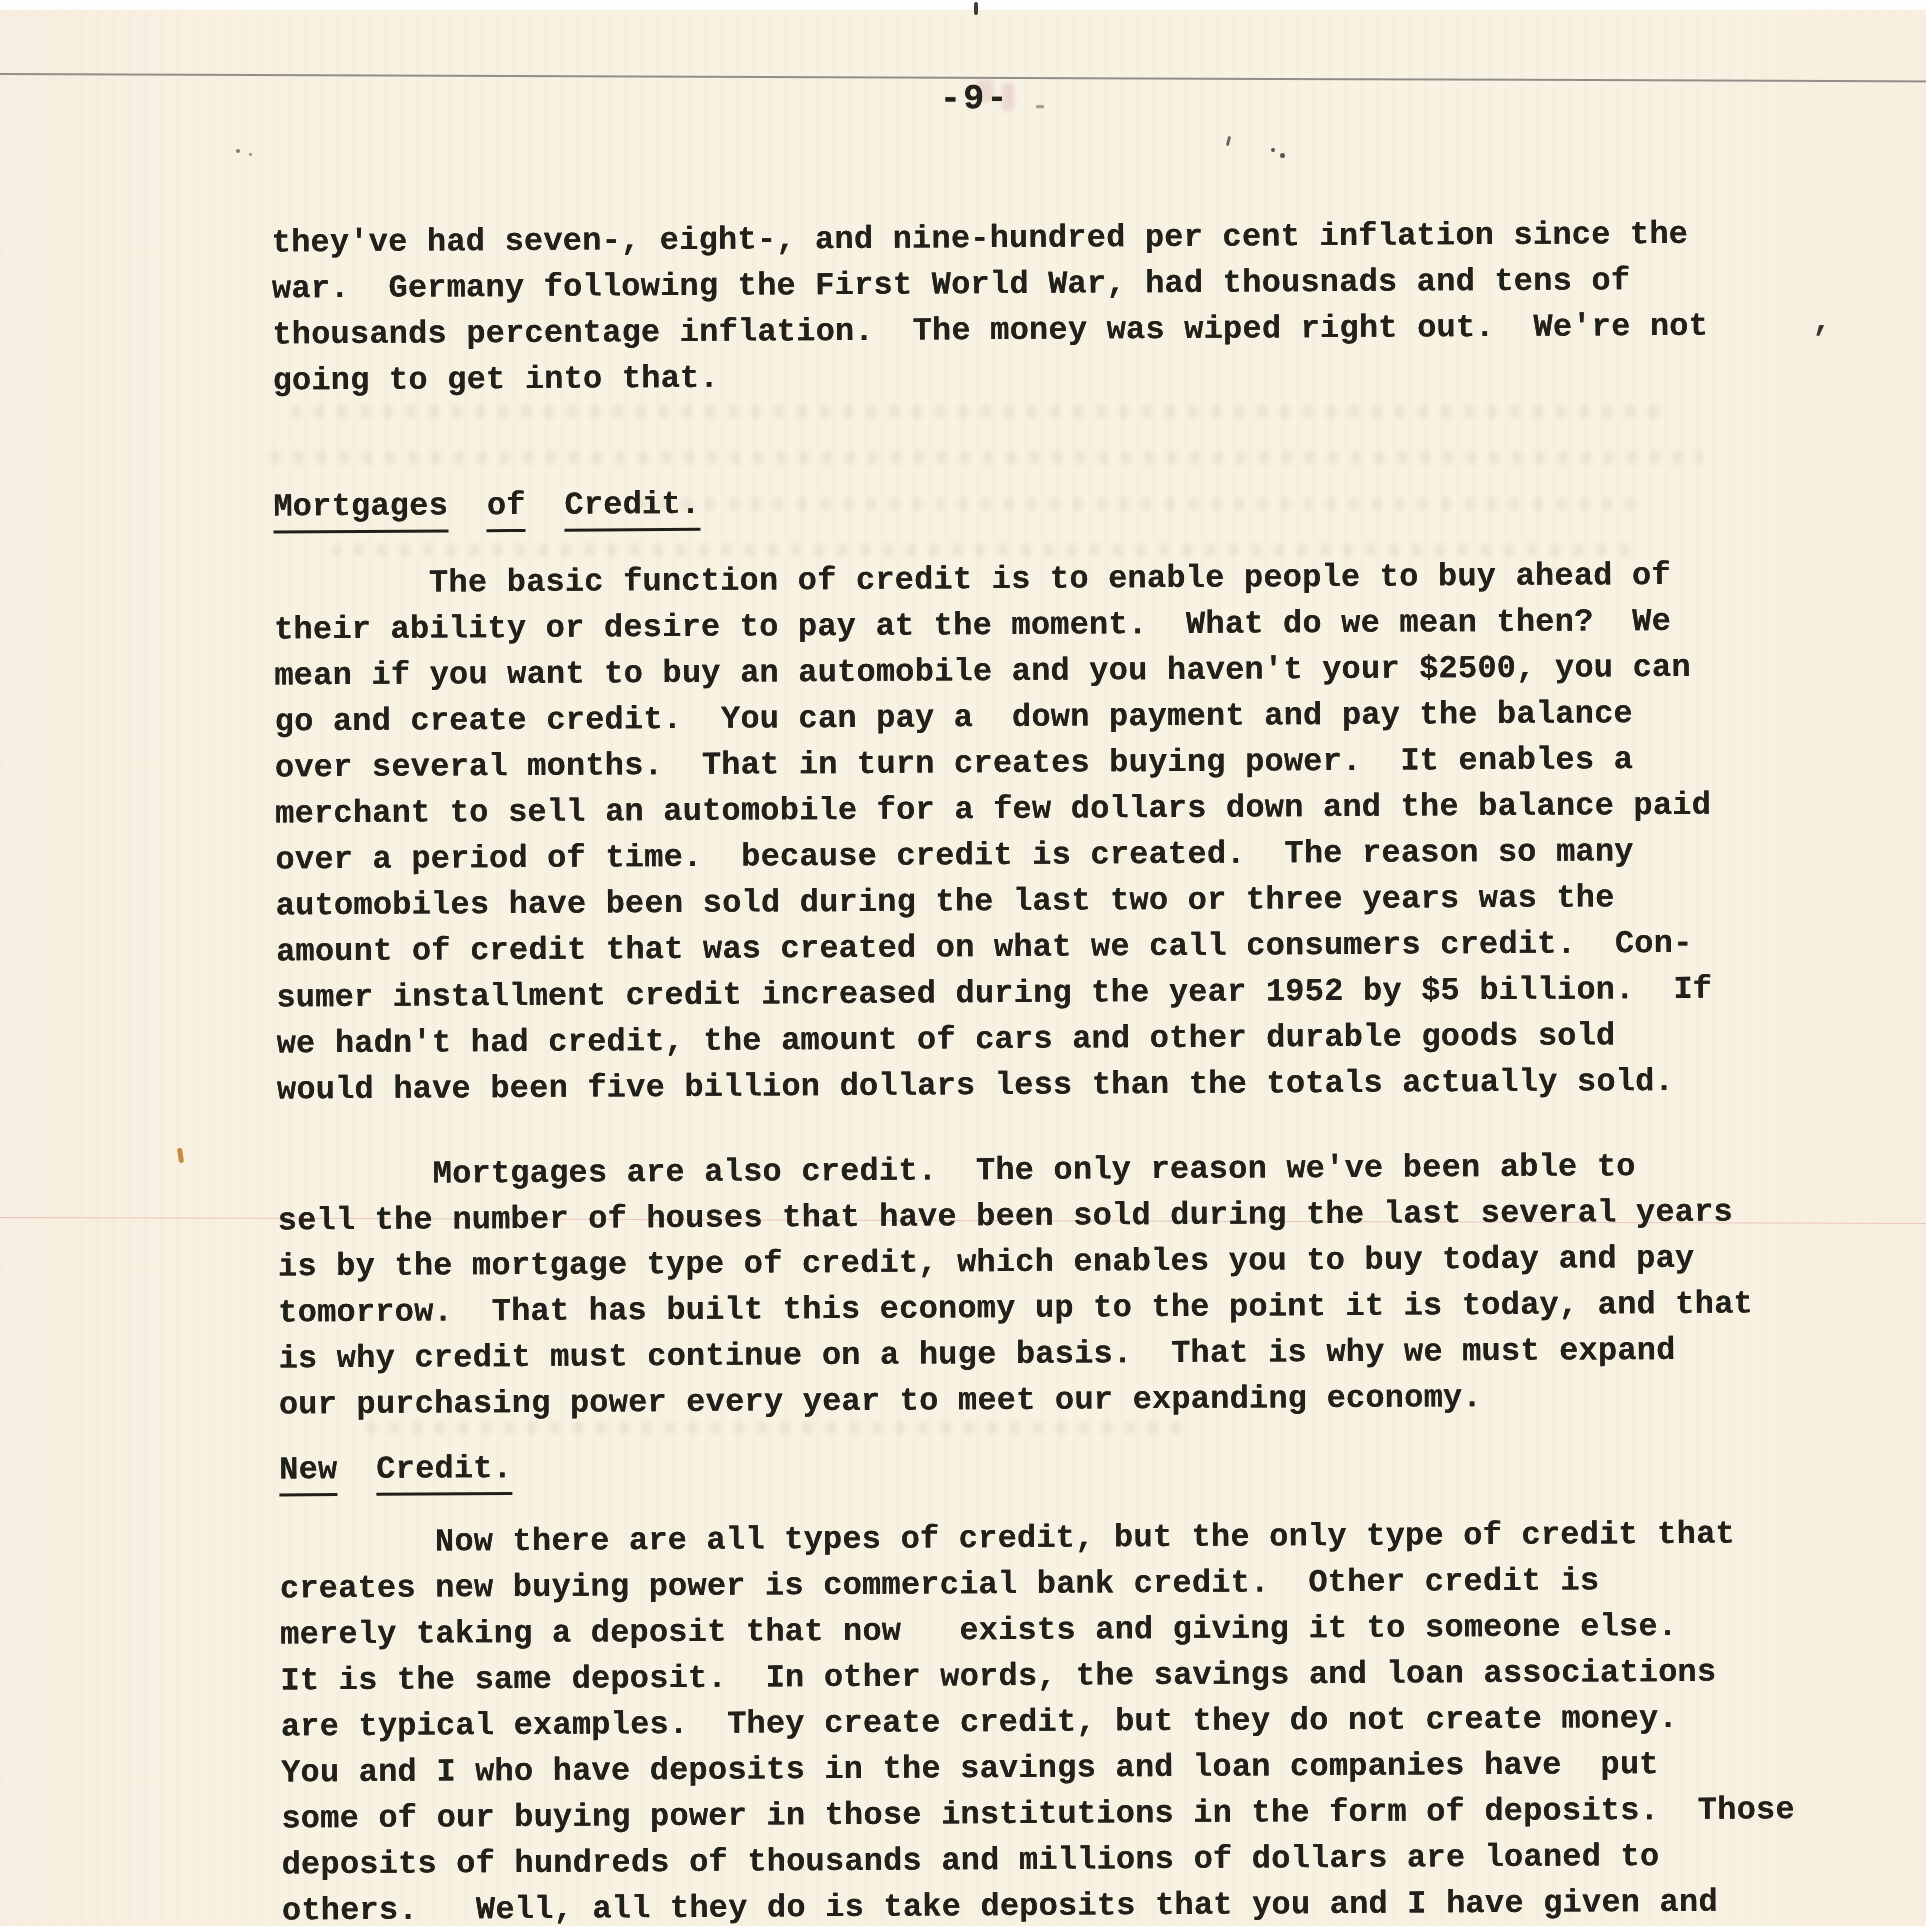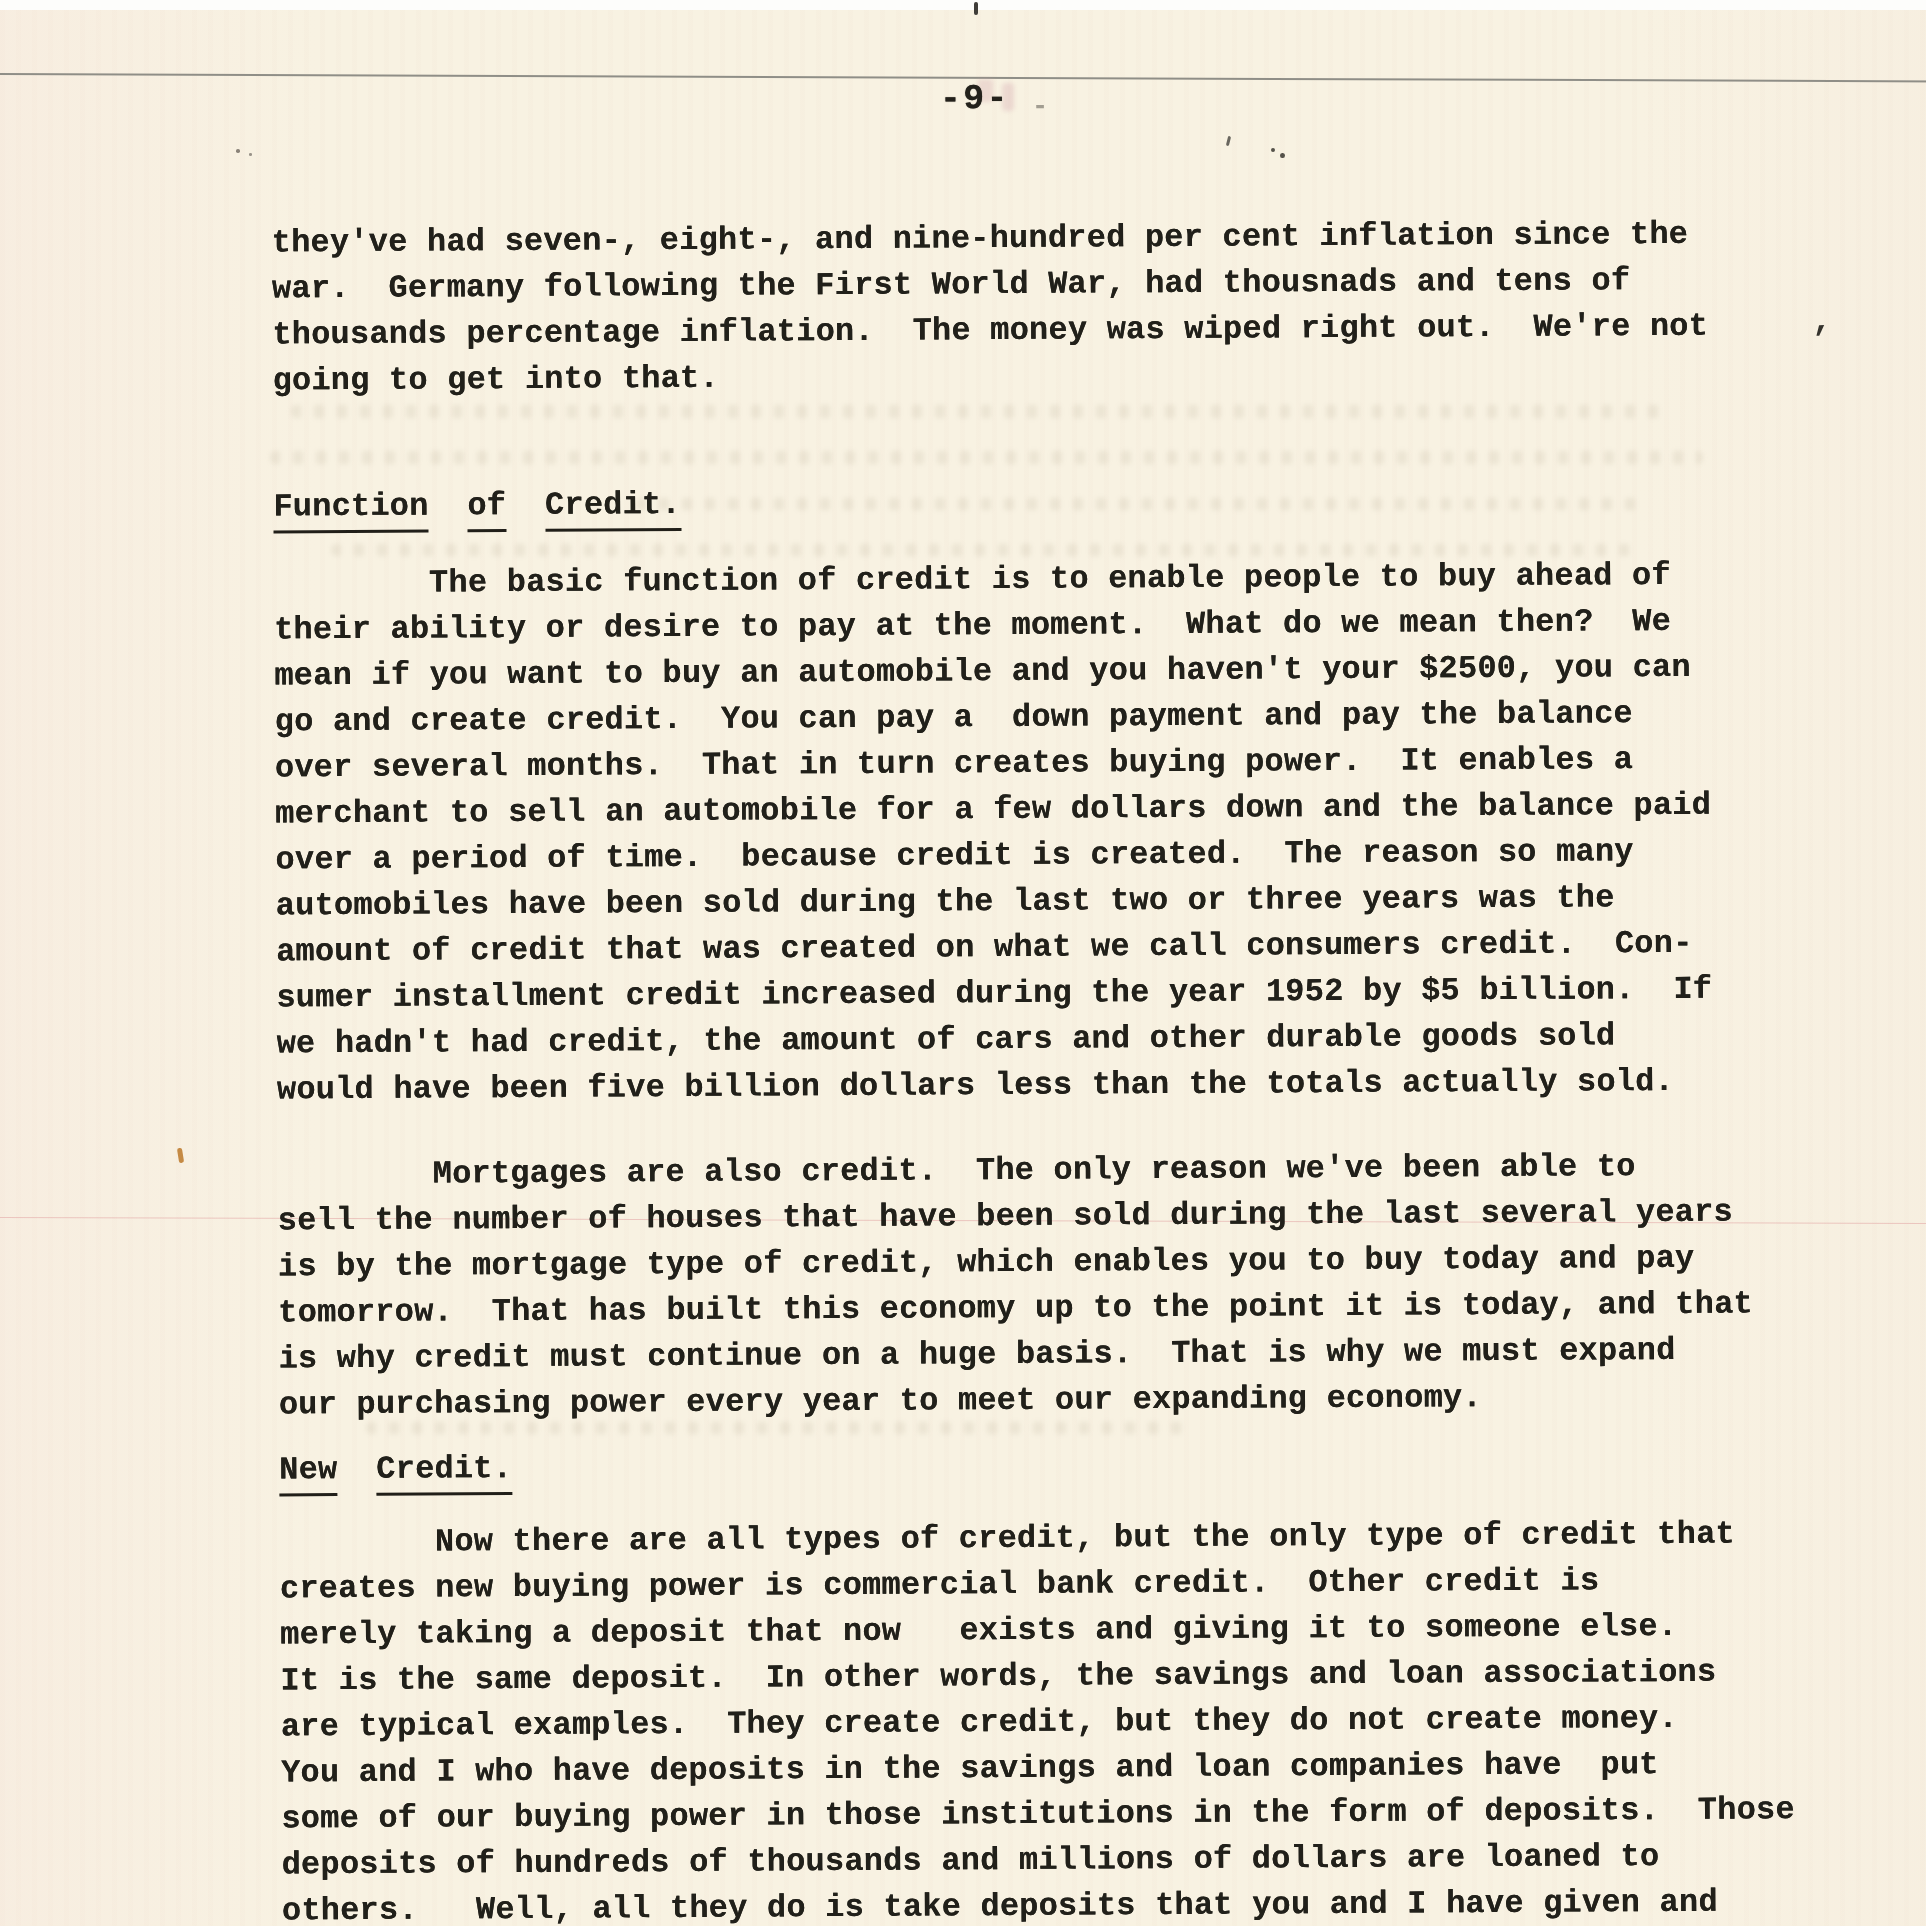--- a/index.html
+++ b/index.html
@@ -102,21 +102,21 @@
   <div class="speck sp-l2"></div>
   <div class="speck sp-orange"></div>
 
   <div class="textlayer">
     <div class="page-num">-9-</div>
     <div class="page-num-ghost">-</div>
     <div class="comma-mark">,</div>
 
     <section class="block" id="para-1"><div class="ln">they've had seven-, eight-, and nine-hundred per cent inflation since the</div><div class="ln">war.  Germany following the First World War, had thousnads and tens of</div><div class="ln">thousands percentage inflation.  The money was wiped right out.  We're not</div><div class="ln">going to get into that.</div></section>
 
-    <h2 class="block heading" id="head-1"><span class="hw">Function</span>  <span class="hw">of</span>  <span class="hw">Credit.</span></h2>
+    <h2 class="block heading" id="head-1"><span class="hw">Mortgages</span>  <span class="hw">of</span>  <span class="hw">Credit.</span></h2>
 
     <section class="block" id="para-2"><div class="ln">        The basic function of credit is to enable people to buy ahead of</div><div class="ln">their ability or desire to pay at the moment.  What do we mean then?  We</div><div class="ln">mean if you want to buy an automobile and you haven't your $2500, you can</div><div class="ln">go and create credit.  You can pay a  down payment and pay the balance</div><div class="ln">over several months.  That in turn creates buying power.  It enables a</div><div class="ln">merchant to sell an automobile for a few dollars down and the balance paid</div><div class="ln">over a period of time.  because credit is created.  The reason so many</div><div class="ln">automobiles have been sold during the last two or three years was the</div><div class="ln">amount of credit that was created on what we call consumers credit.  Con-</div><div class="ln">sumer installment credit increased during the year 1952 by $5 billion.  If</div><div class="ln">we hadn't had credit, the amount of cars and other durable goods sold</div><div class="ln">would have been five billion dollars less than the totals actually sold.</div></section>
 
     <section class="block" id="para-3"><div class="ln">        Mortgages are also credit.  The only reason we've been able to</div><div class="ln">sell the number of houses that have been sold during the last several years</div><div class="ln">is by the mortgage type of credit, which enables you to buy today and pay</div><div class="ln">tomorrow.  That has built this economy up to the point it is today, and that</div><div class="ln">is why credit must continue on a huge basis.  That is why we must expand</div><div class="ln">our purchasing power every year to meet our expanding economy.</div></section>
 
     <h2 class="block heading" id="head-2"><span class="hw">New</span>  <span class="hw">Credit.</span></h2>
 
     <section class="block" id="para-4"><div class="ln">        Now there are all types of credit, but the only type of credit that</div><div class="ln">creates new buying power is commercial bank credit.  Other credit is</div><div class="ln">merely taking a deposit that now   exists and giving it to someone else.</div><div class="ln">It is the same deposit.  In other words, the savings and loan associations</div><div class="ln">are typical examples.  They create credit, but they do not create money.</div><div class="ln">You and I who have deposits in the savings and loan companies have  put</div><div class="ln">some of our buying power in those institutions in the form of deposits.  Those</div><div class="ln">deposits of hundreds of thousands and millions of dollars are loaned to</div><div class="ln">others.   Well, all they do is take deposits that you and I have given and</div></section>
   </div>
 </main>

